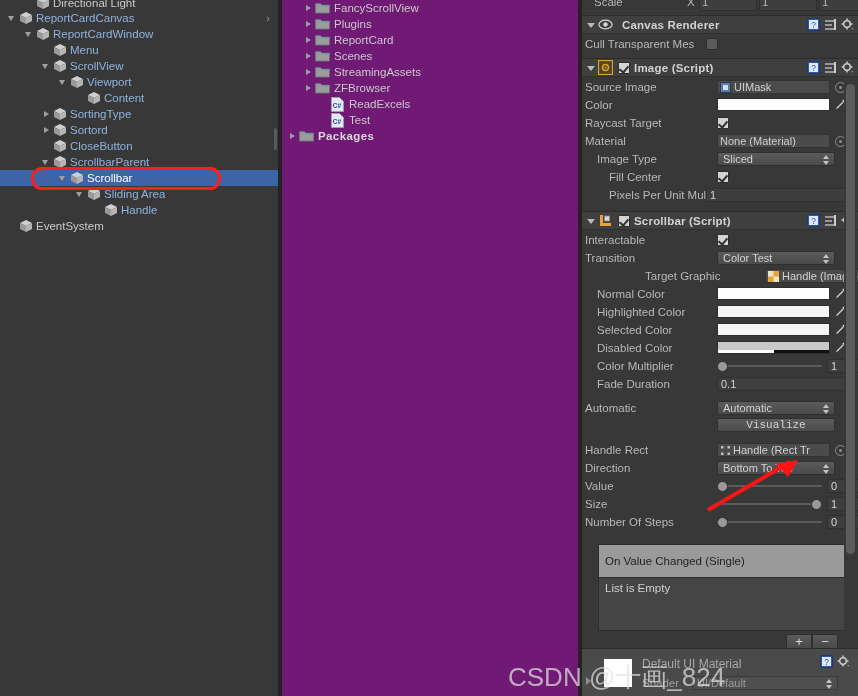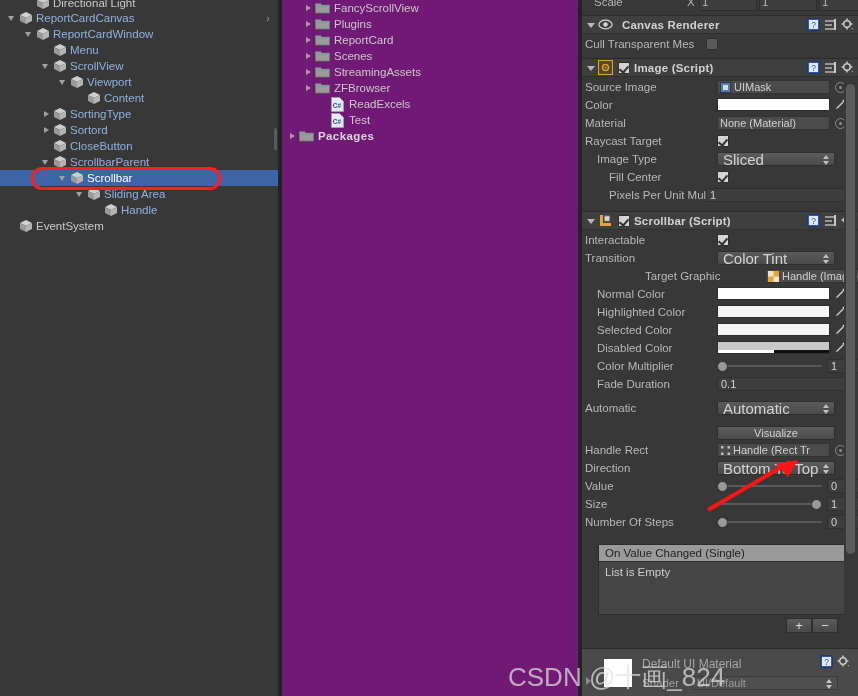--- a/index.html
+++ b/index.html
@@ -129,22 +129,22 @@
     position: absolute; left: 135px; width: 113px; top: 1px; height: 13px;
     background: #ffffff; border: 1px solid #2e2e2e;
   }
   .alphabar { position:absolute; left:0; bottom:0; height:3px; width:100%; background:#111; }
   .alphabar > i { display:block; height:100%; background:#fff; }
   .eyedrop { position: absolute; left: 252px; top: 1px; width: 13px; height: 13px; }
   .dropdown {
     position: absolute; left: 135px; width: 118px; top: 1px; height: 14px;
     background: linear-gradient(#5b5b5b,#4a4a4a);
     border: 1px solid #2f2f2f; border-radius: 2px;
-    display:flex; align-items:center; padding-left: 5px;
-    font-size: 15px; color: #d3d3d3;
+    display:flex; padding-left: 5px;
+    font-size: 11px; color: #d3d3d3;
   }
   .dd-arrows { position: absolute; right: 4px; top: 1px; width: 7px; height: 12px; }
   .dd-arrows::before {
     content:""; position:absolute; left:0; top:1px;
     border-bottom:4px solid #c2c2c2; border-left:3.5px solid transparent; border-right:3.5px solid transparent;
   }
   .dd-arrows::after {
     content:""; position:absolute; left:0; bottom:1px;
     border-top:4px solid #c2c2c2; border-left:3.5px solid transparent; border-right:3.5px solid transparent;
   }
@@ -175,21 +175,21 @@
     background: #3e3e3e; border: 1px solid #2f2f2f;
     display:flex; align-items:center; padding-left: 3px;
     font-size: 11px; color: #d3d3d3;
   }
 
   .evt-box {
     position: absolute; left: 8px; right: 20px;
     border: 1px solid #2d2d2d; background: #3c3c3c;
   }
   .evt-head {
-    height: 17px; background: #9a9a9a; color: #1f1f1f;
+    height: 33px; background: #9a9a9a; color: #1f1f1f;
     display:flex; align-items:center; padding-left: 6px; font-size: 11.5px;
     border-bottom: 1px solid #2d2d2d;
   }
   .evt-body { height: 52px; padding: 4px 0 0 6px; font-size: 11.5px; color: #cfcfcf; background:#454545;}
   .plusminus { position: absolute; display: flex; }
   .pmbtn {
     width: 26px; height: 15px;
     background: linear-gradient(#5a5a5a,#4a4a4a);
     border: 1px solid #2f2f2f;
     display:flex; align-items:center; justify-content:center;
@@ -653,29 +653,29 @@
         </div>
         <div class="row" style="margin-top: 2px;">
           <span class="lbl">Color</span>
           <div class="colorfield" style="background: rgb(255, 255, 255);"></div>
           <span class="eyedrop"><svg width="13" height="13" viewBox="0 0 13 13">
               <path d="M9.5 1.5 l2 2 -1.2 1.2 -2-2z" fill="#d8d8d8"></path>
               <path d="M8.6 3.4 l1 1 -6 6 -1.6 0.6 0.6 -1.6z" fill="#cccccc"></path>
             </svg></span>
         </div>
         <div class="row" style="margin-top: 2px;">
+          <span class="lbl">Raycast Target</span>
+          <span class="chk on lite" style="position: absolute; left: 135px; top: 2px;"></span>
+        </div>
+        <div class="row" style="margin-top: 2px;">
           <span class="lbl">Material</span>
           <div class="objfield">
             <span>None (Material)</span>
           </div>
           <span class="circle-sel"></span>
-        </div>
-        <div class="row" style="margin-top: 2px;">
-          <span class="lbl">Raycast Target</span>
-          <span class="chk on lite" style="position: absolute; left: 135px; top: 2px;"></span>
         </div>
         <div class="row" style="margin-top: 2px;">
           <span class="lbl i1">Image Type</span>
           <div class="dropdown">
             <span>Sliced</span>
             <span class="dd-arrows"></span>
           </div>
         </div>
         <div class="row" style="margin-top: 2px;">
           <span class="lbl i2">Fill Center</span>
@@ -731,21 +731,21 @@
       </span>
     </div>
     <div id="scrollbar-fields">
         <div class="row" style="margin-top: 2px;">
           <span class="lbl">Interactable</span>
           <span class="chk on lite" style="position: absolute; left: 135px; top: 2px;"></span>
         </div>
         <div class="row" style="margin-top: 2px;">
           <span class="lbl">Transition</span>
           <div class="dropdown">
-            <span>Color Tint</span>
+            <span>Color Test</span>
             <span class="dd-arrows"></span>
           </div>
         </div>
         <div class="row" style="margin-top: 2px; margin-left: 48px;">
           <span class="lbl i1">Target Graphic</span>
           <div class="objfield">
             <span style="width: 11px; height: 11px; flex: 0 0 11px; margin-right: 3px;"><svg width="11" height="11" viewBox="0 0 11 11">
                 <rect width="11" height="11" fill="#e8a33d"></rect>
                 <rect x="0" y="0" width="5.5" height="5.5" fill="#f3e3c8"></rect>
                 <rect x="5.5" y="5.5" width="5.5" height="5.5" fill="#f3e3c8"></rect>
@@ -807,21 +807,21 @@
           </div>
         </div>
         <div class="row" style="margin-top: 8px;">
           <span class="lbl">Automatic</span>
           <div class="dropdown">
             <span>Automatic</span>
             <span class="dd-arrows"></span>
           </div>
         </div>
         <div class="row" style="margin-top: 2px;">
-          <div class="btn" style="position: absolute; left: 135px; width: 118px; top: 8px; height: 14px;">
+          <div class="btn" style="position: absolute; left: 135px; width: 118px; top: 0px; height: 14px; font-family: Liberation Mono, monospace;">
             <span>Visualize</span>
           </div>
         </div>
         <div class="row" style="margin-top: 8px;">
           <span class="lbl">Handle Rect</span>
           <div class="objfield">
             <span style="width: 11px; height: 11px; flex: 0 0 11px; margin-right: 2px;"><svg width="11" height="11" viewBox="0 0 11 11">
                 <g fill="#bdbdbd">
                   <rect x="1" y="1" width="2.5" height="2.5"></rect>
                   <rect x="7.5" y="1" width="2.5" height="2.5"></rect>

